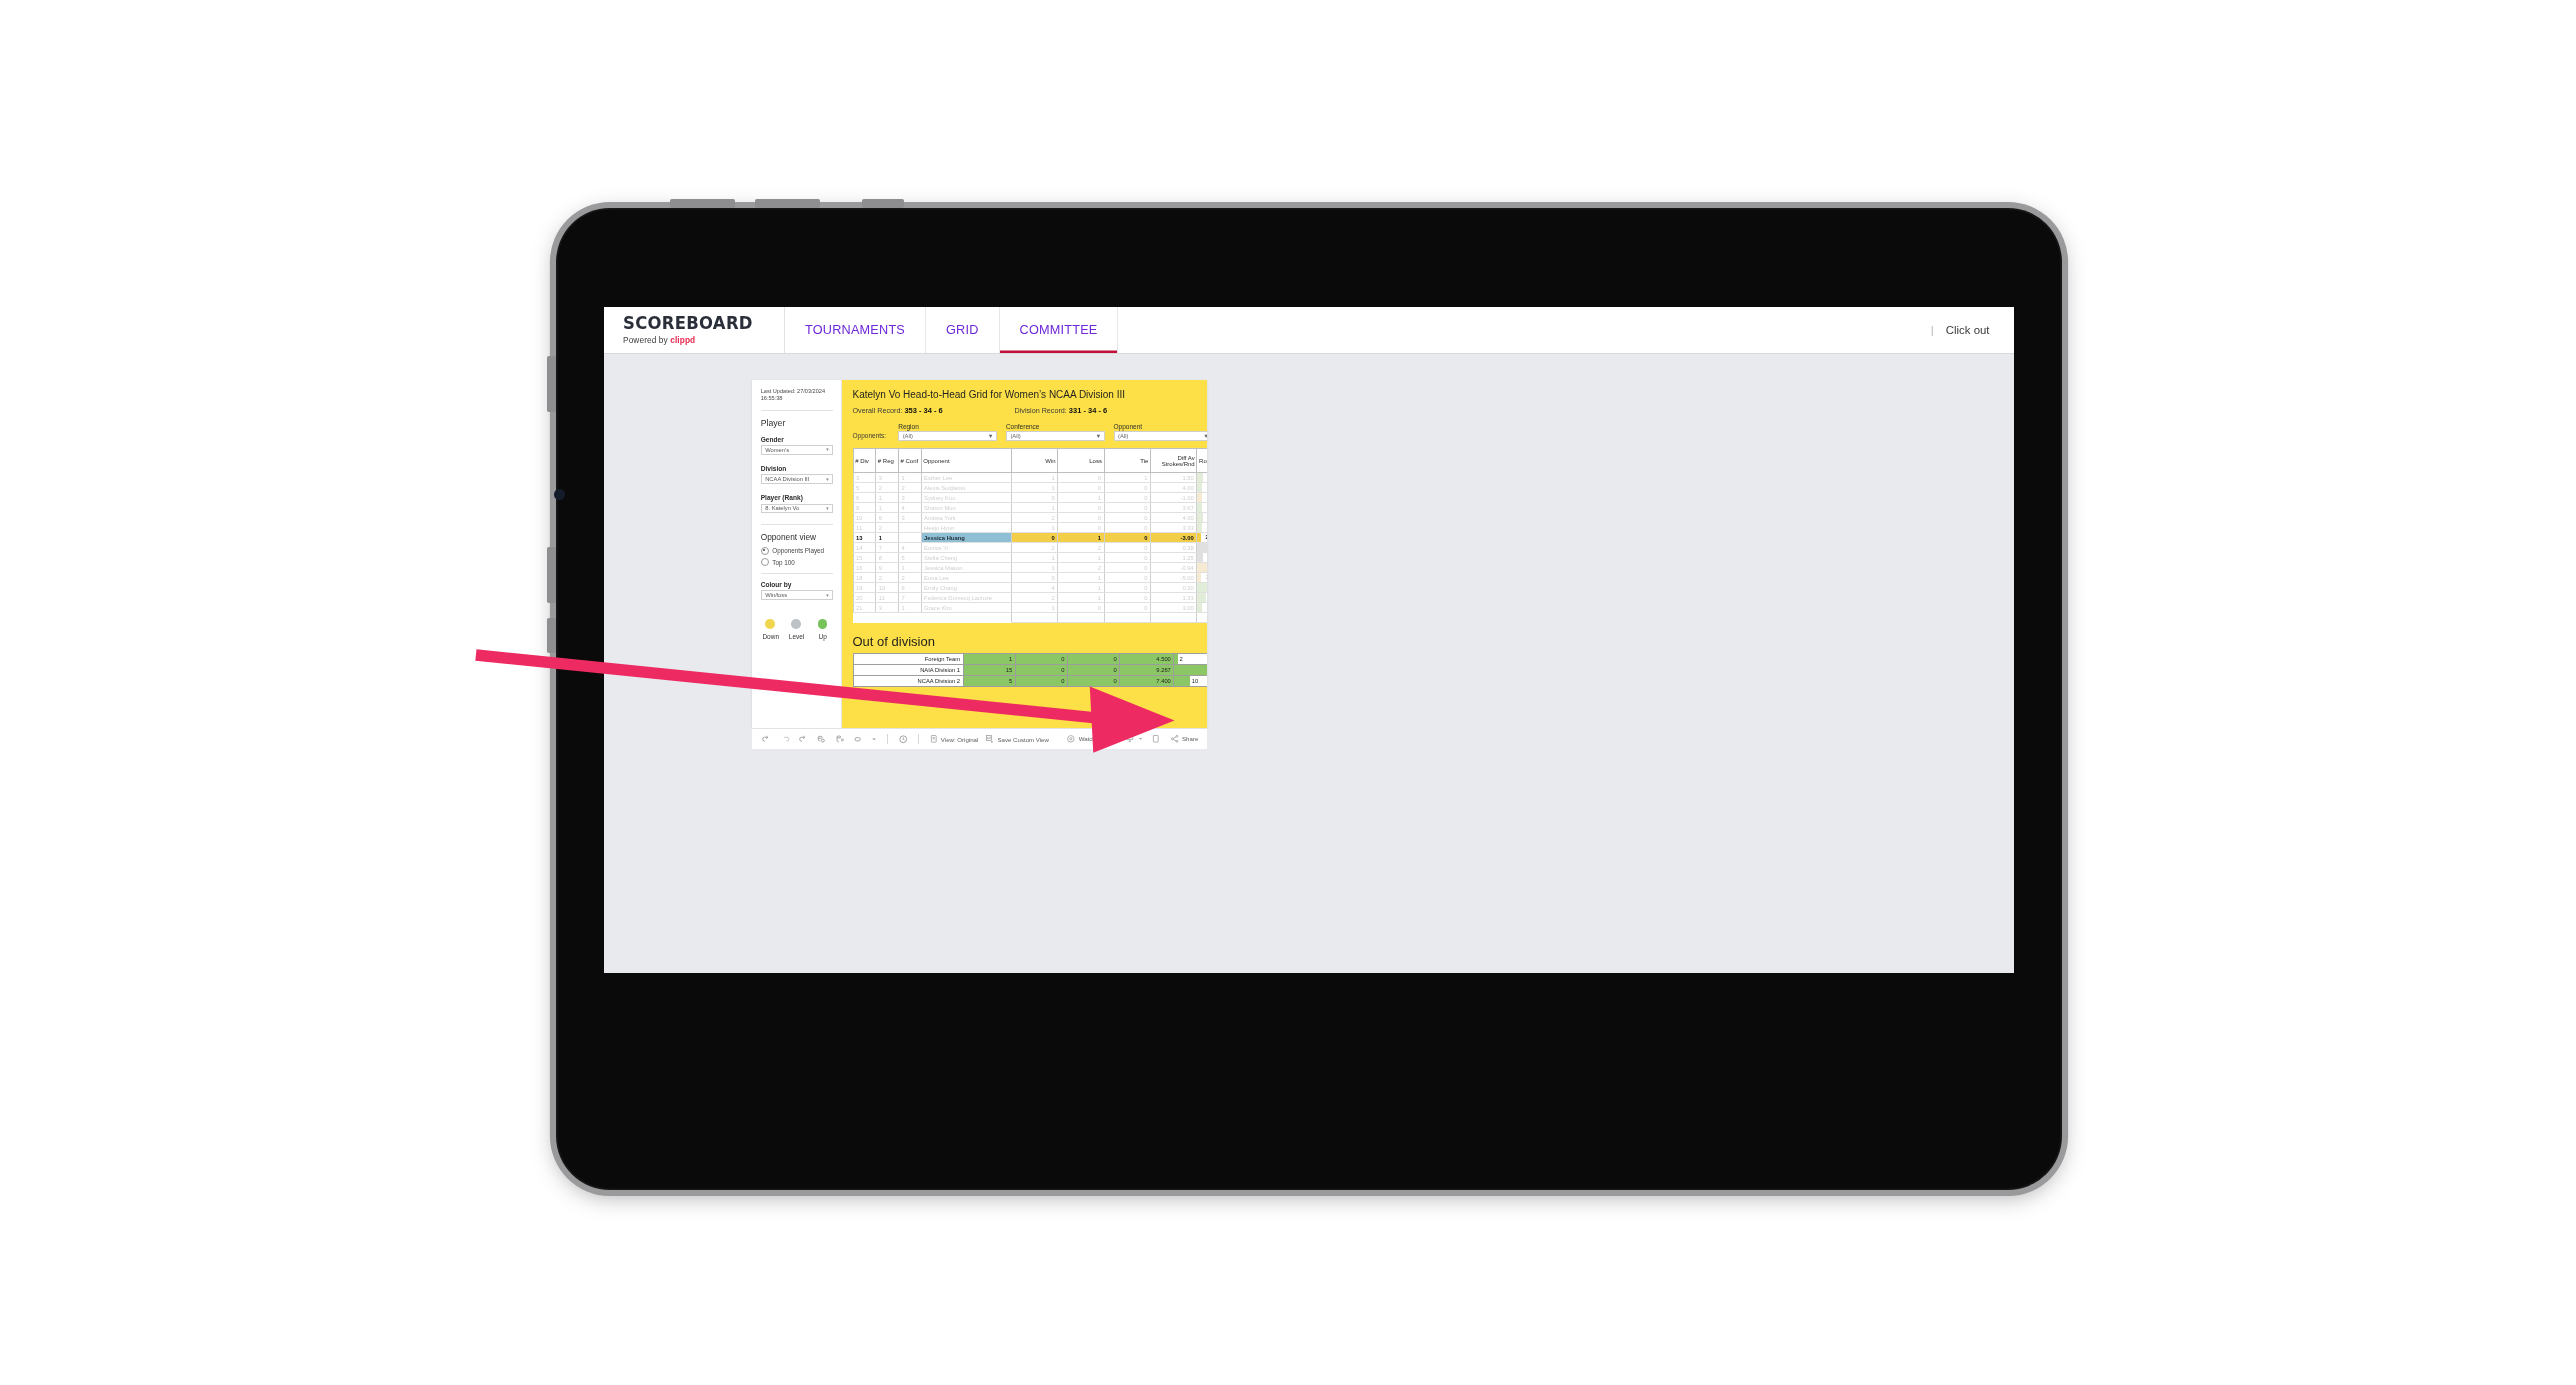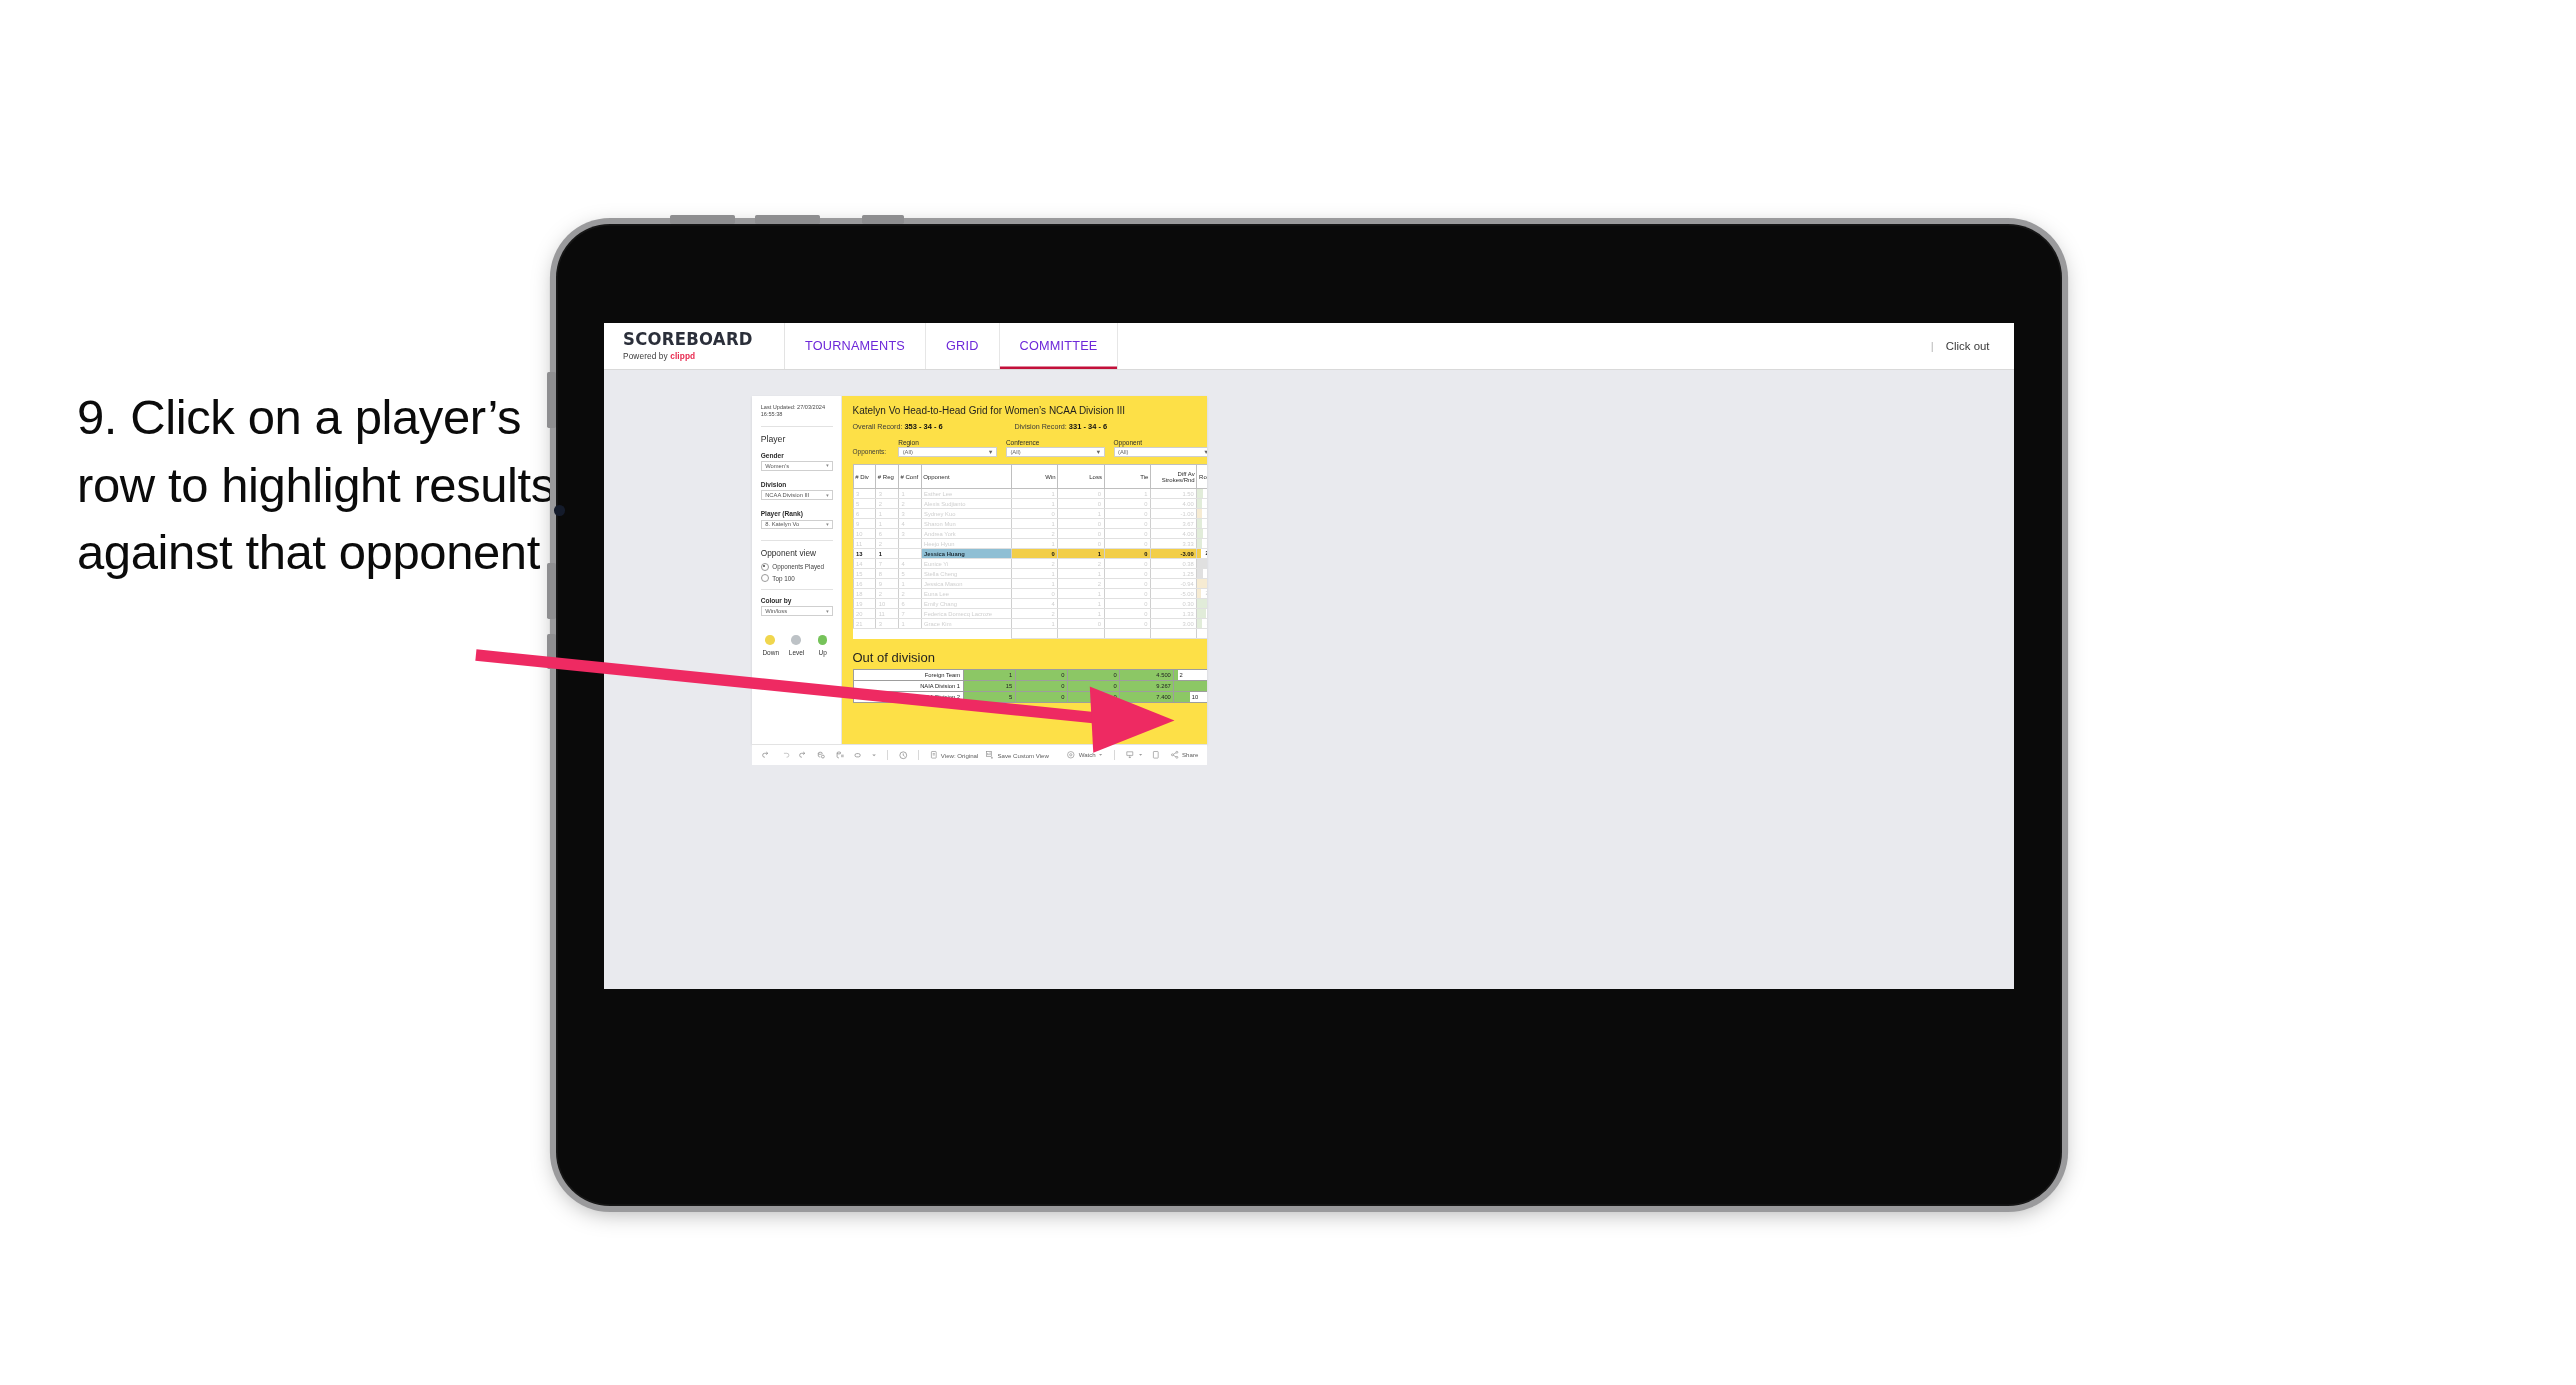--- a/index.html
+++ b/index.html
@@ -22,21 +22,21 @@
     font-family: "Liberation Sans", sans-serif;
     letter-spacing: -0.4px;
   }
 
   
   .arrow-wrap { position:absolute; left:0; top:0; width:2576px; height:1386px; pointer-events:none; }
 
   
   .device {
     position: absolute;
-    left: 556px; top: 224px;
+    left: 556px; top: 208px;
     width: 1506px; height: 982px;
     background: #0a0a0a;
     border-radius: 54px;
     box-shadow: 0 0 0 6.1px #9a9a9c, 0 5.2px 23px rgba(0,0,0,0.34);
   }
   .device::before{ 
     content:""; position:absolute; inset:0; border-radius:54px;
     box-shadow: inset 0 0 0 1.7px rgba(255,255,255,0.05);
   }
   
@@ -232,21 +232,20 @@
   .tb-sep { width:0.9px; height:9.6px; background:#d8d8d8; margin:0 2.6px; }
   .tb-item { display:flex; align-items:center; gap:2.6px; cursor:pointer; color:#5d5d5d; }
   .tb-right { margin-left:auto; display:flex; align-items:center; gap:7.9px; }
   svg { display:block; }
 </style>
 </head>
 <body>
 
 <div id="stage">
 
-  <div class="instruction">9. Click on a player’s row to highlight results against that opponent</div>
 
   <div class="device">
     <div class="dev-btn t1"></div>
     <div class="dev-btn t2"></div>
     <div class="dev-btn t3"></div>
     <div class="dev-btn l1"></div>
     <div class="dev-cam"></div>
     <div class="dev-btn l2"></div>
     <div class="dev-btn l3"></div>
 

